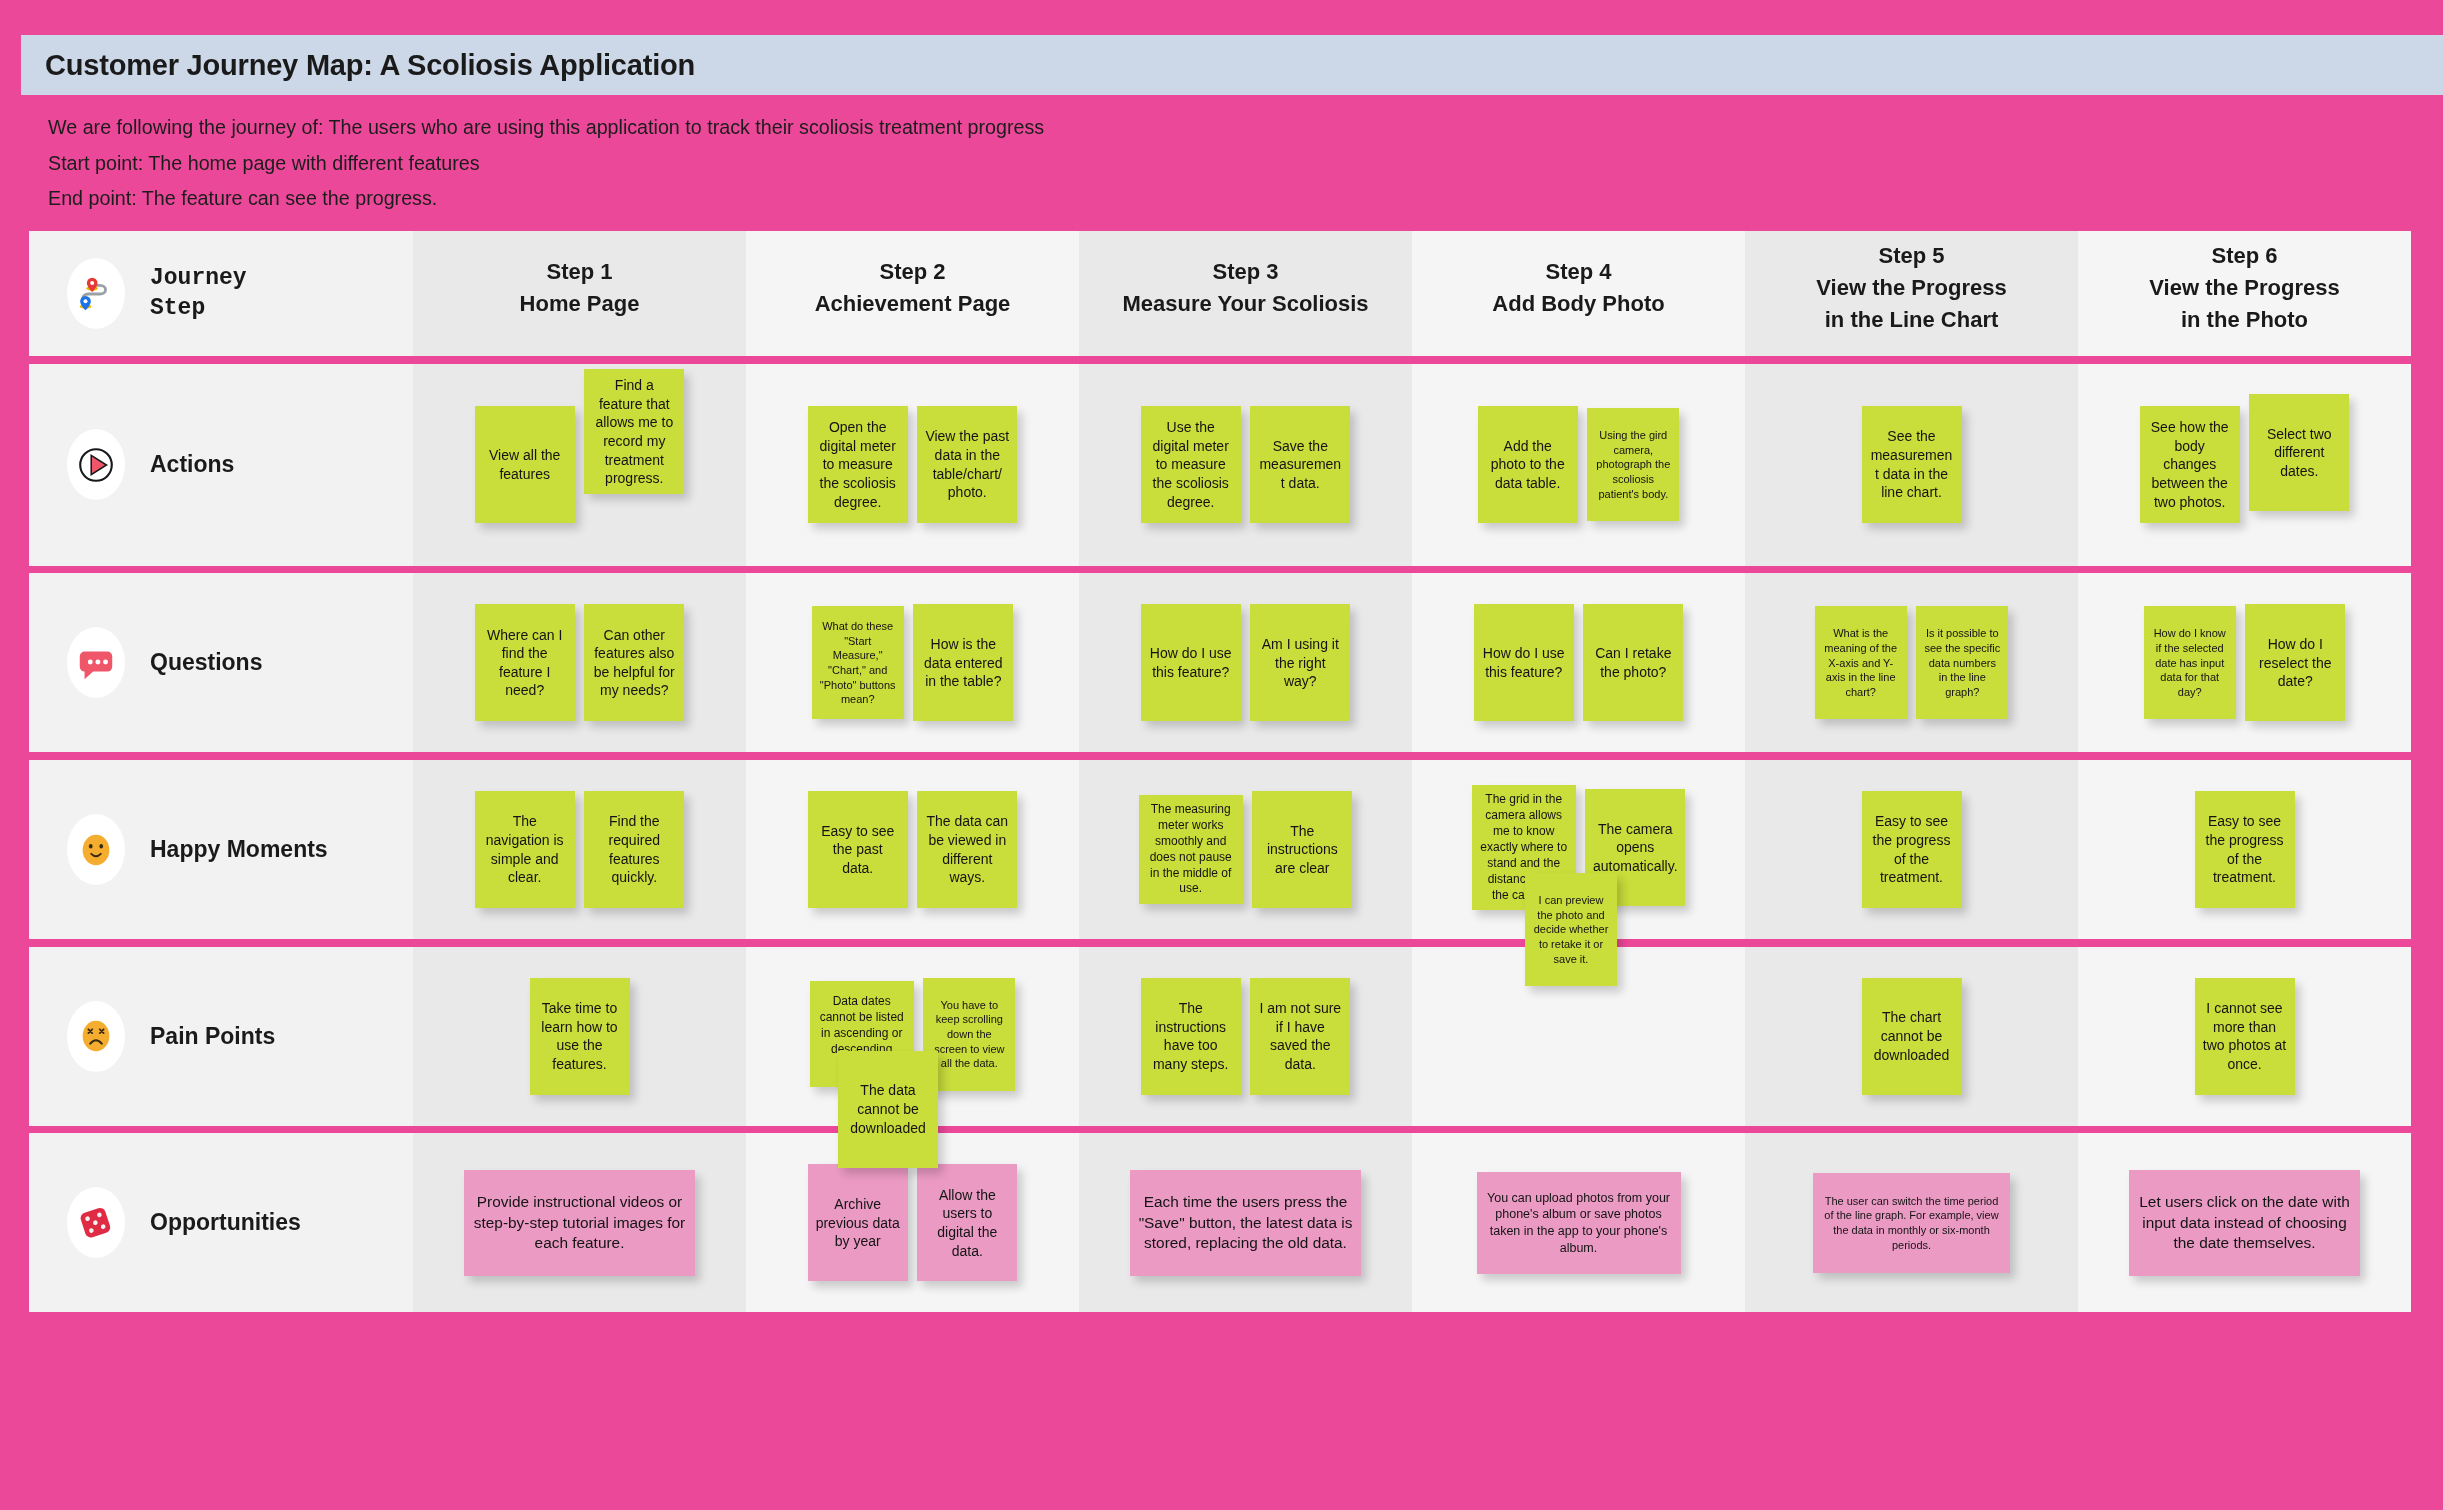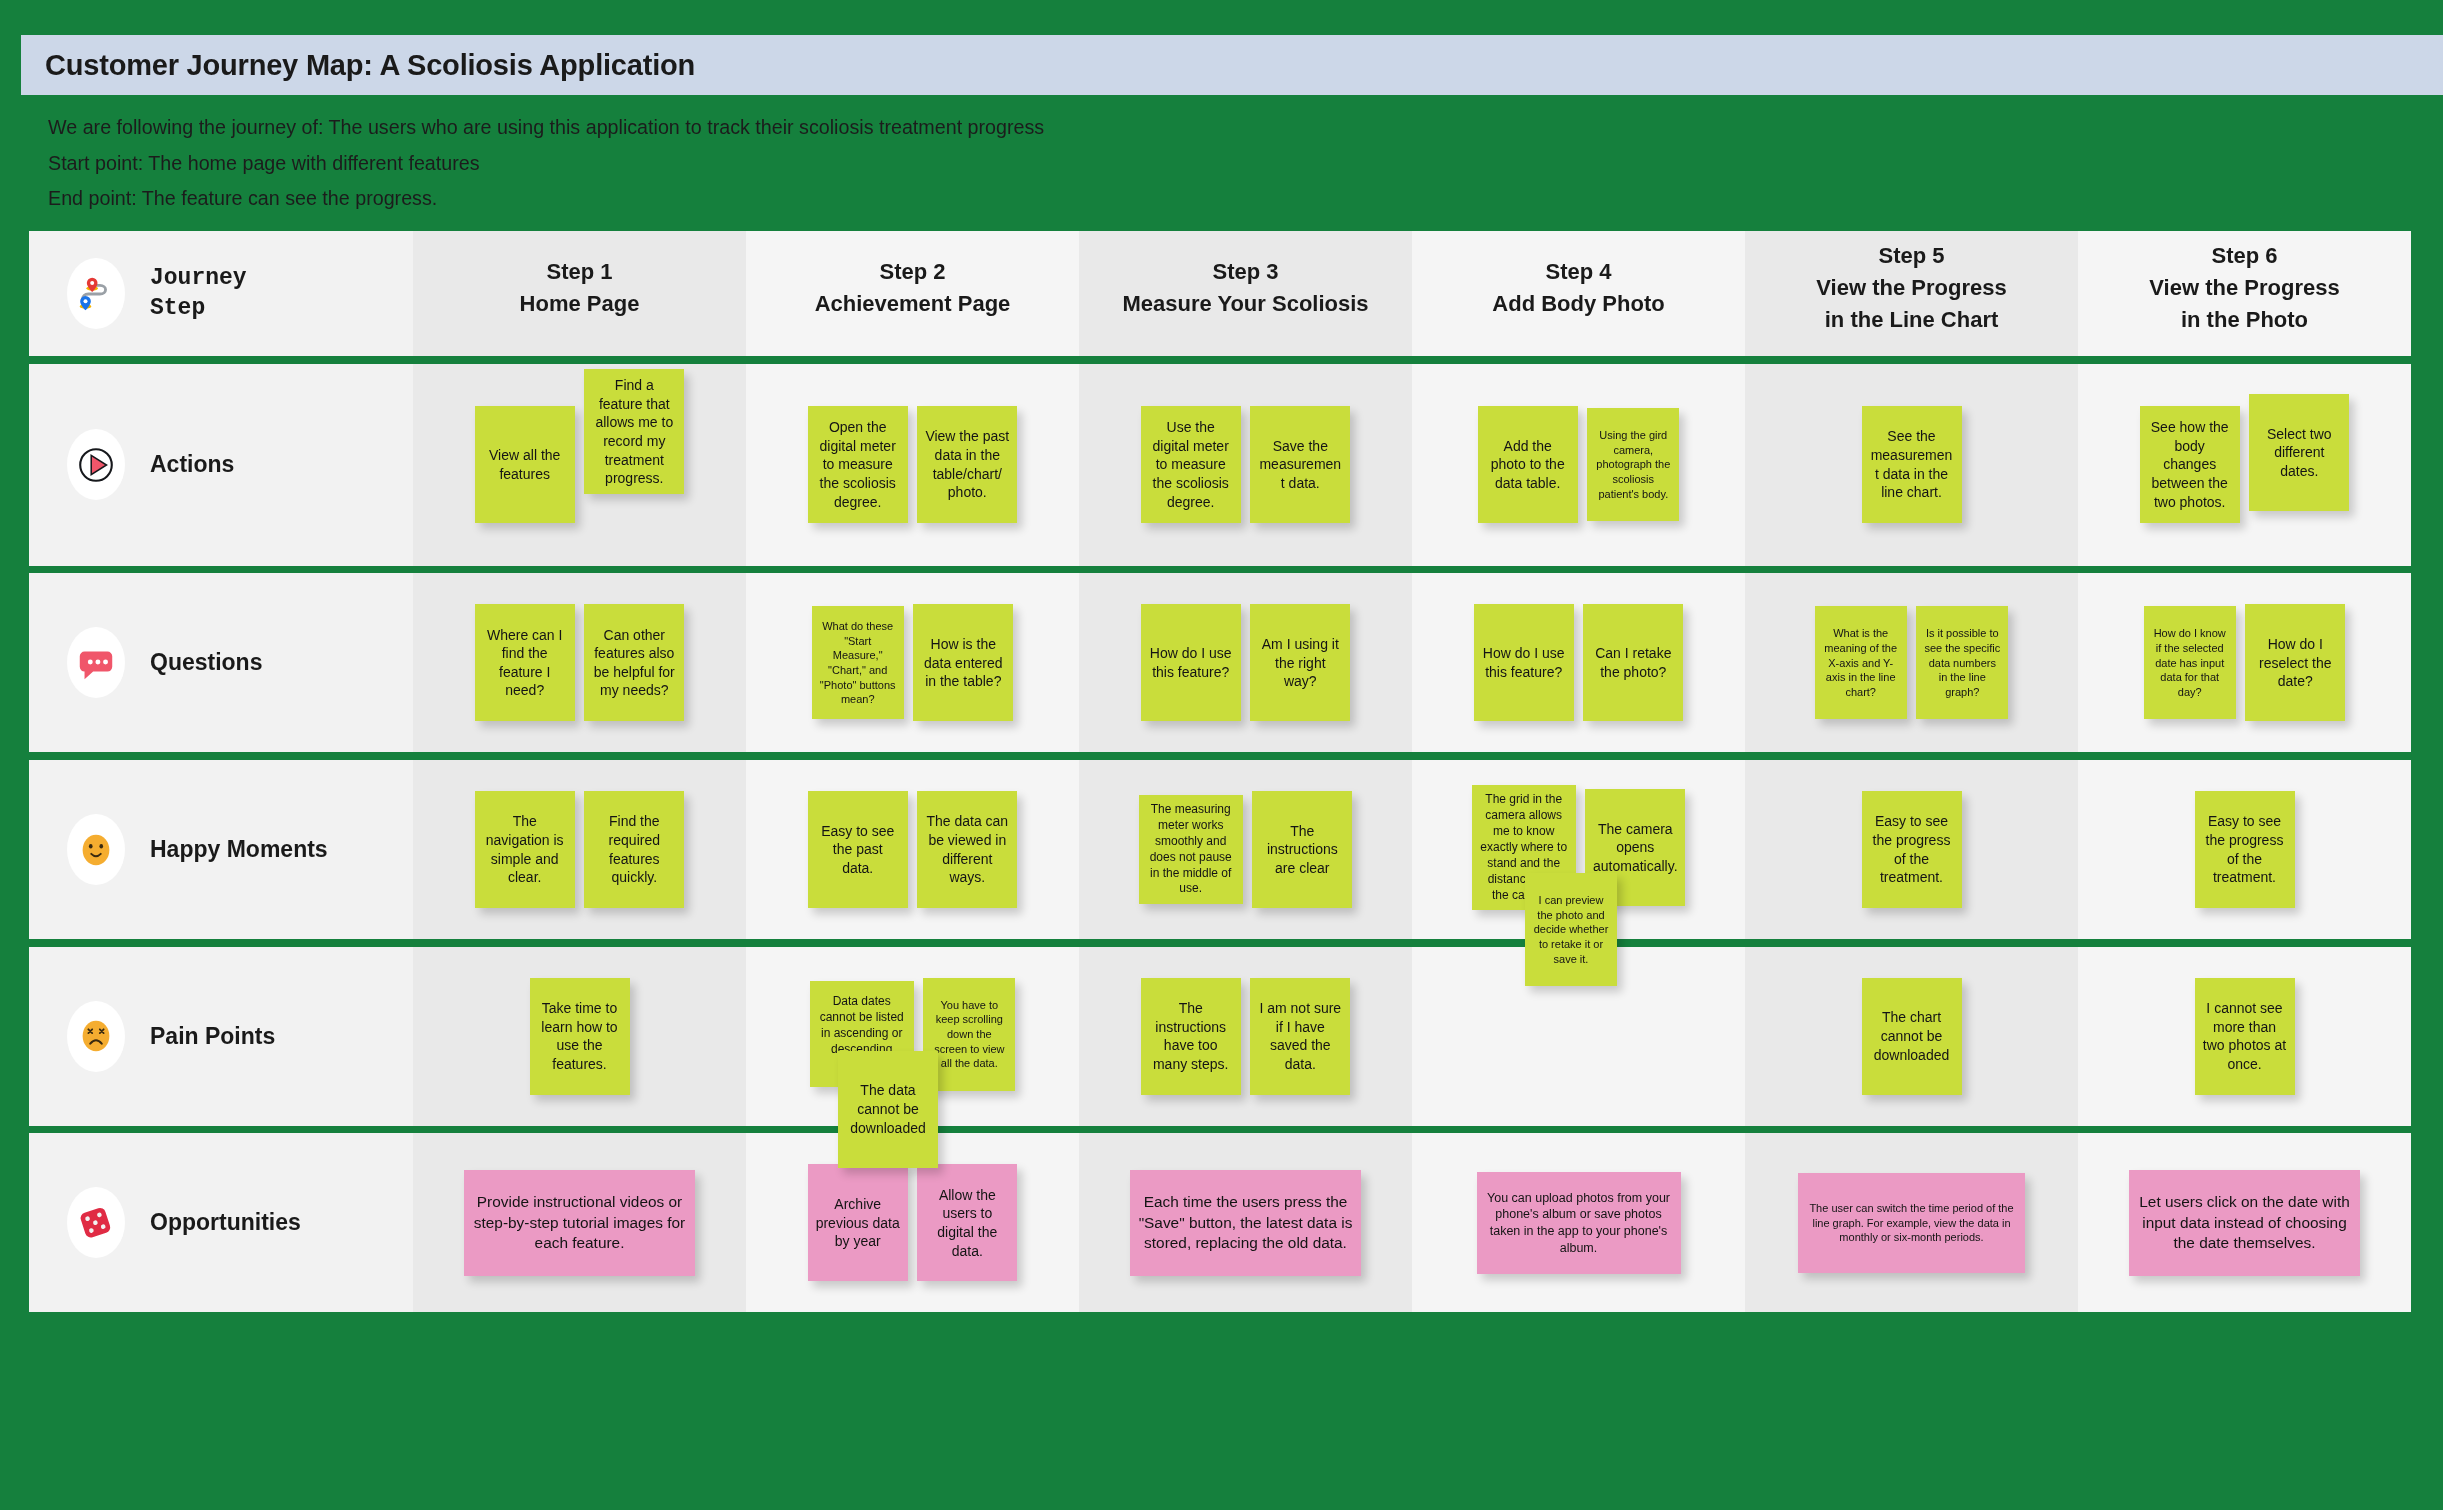--- a/index.html
+++ b/index.html
@@ -5,21 +5,21 @@
   * { box-sizing: border-box; }
   html, body {
     margin: 0; padding: 0;
     background: #ffffff;
     font-family: "Liberation Sans", sans-serif;
   }
   #page {
     width: 2443px;
     height: 1510px;
     position: relative;
-    background: #15803d;
+    background: #ec4899;
     overflow: hidden;
   }
 
   
   .title-bar {
     position: absolute;
     left: 21px; top: 35px;
     width: 2422px; height: 60px;
     background: #ccd7e8;
     display: flex; align-items: center;
@@ -127,21 +127,21 @@
     line-height: 1.33;
     word-break: break-word;
   }
   .note.pink { background: #eb9ac4; }
 
   .note.s-sm   { width: 92px;  min-height: 113px; font-size: 11px; }
   .note.s-md   { width: 100px; min-height: 117px; font-size: 14px; }
   .note.s-tiny { width: 104px; min-height: 106px; font-size: 12px; }
   .note.s-wide { width: 231px; min-height: 106px; font-size: 15.4px; }
   .note.s-wide-sm { width: 204px; min-height: 102px; font-size: 12.5px; }
-  .note.s-wide-xs { width: 227px; min-height: 100px; font-size: 11px; text-align: center; }
+  .note.s-wide-xs { width: 197px; min-height: 100px; font-size: 11px; text-align: center; }
 
   .row.actions, .row.actions .rowlabel, .row.actions .cell { height: 202px; }
   .row.questions, .row.questions .rowlabel, .row.questions .cell { height: 179px; }
   .row.happy, .row.happy .rowlabel, .row.happy .cell { height: 179px; }
   .row.pain, .row.pain .rowlabel, .row.pain .cell { height: 179px; }
   .row.opportunities, .row.opportunities .rowlabel, .row.opportunities .cell { height: 179px; }
 
   .row.actions .cell { align-items: center; }
   .row.questions .cell { align-items: center; }
   .row.happy .cell { align-items: center; }

